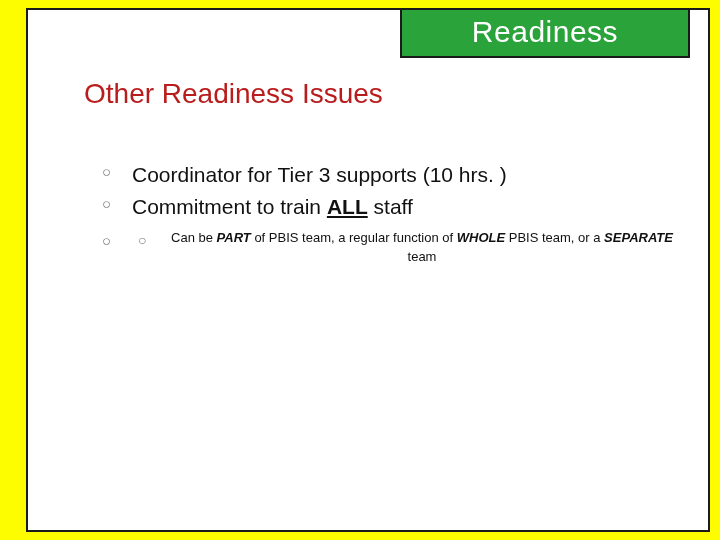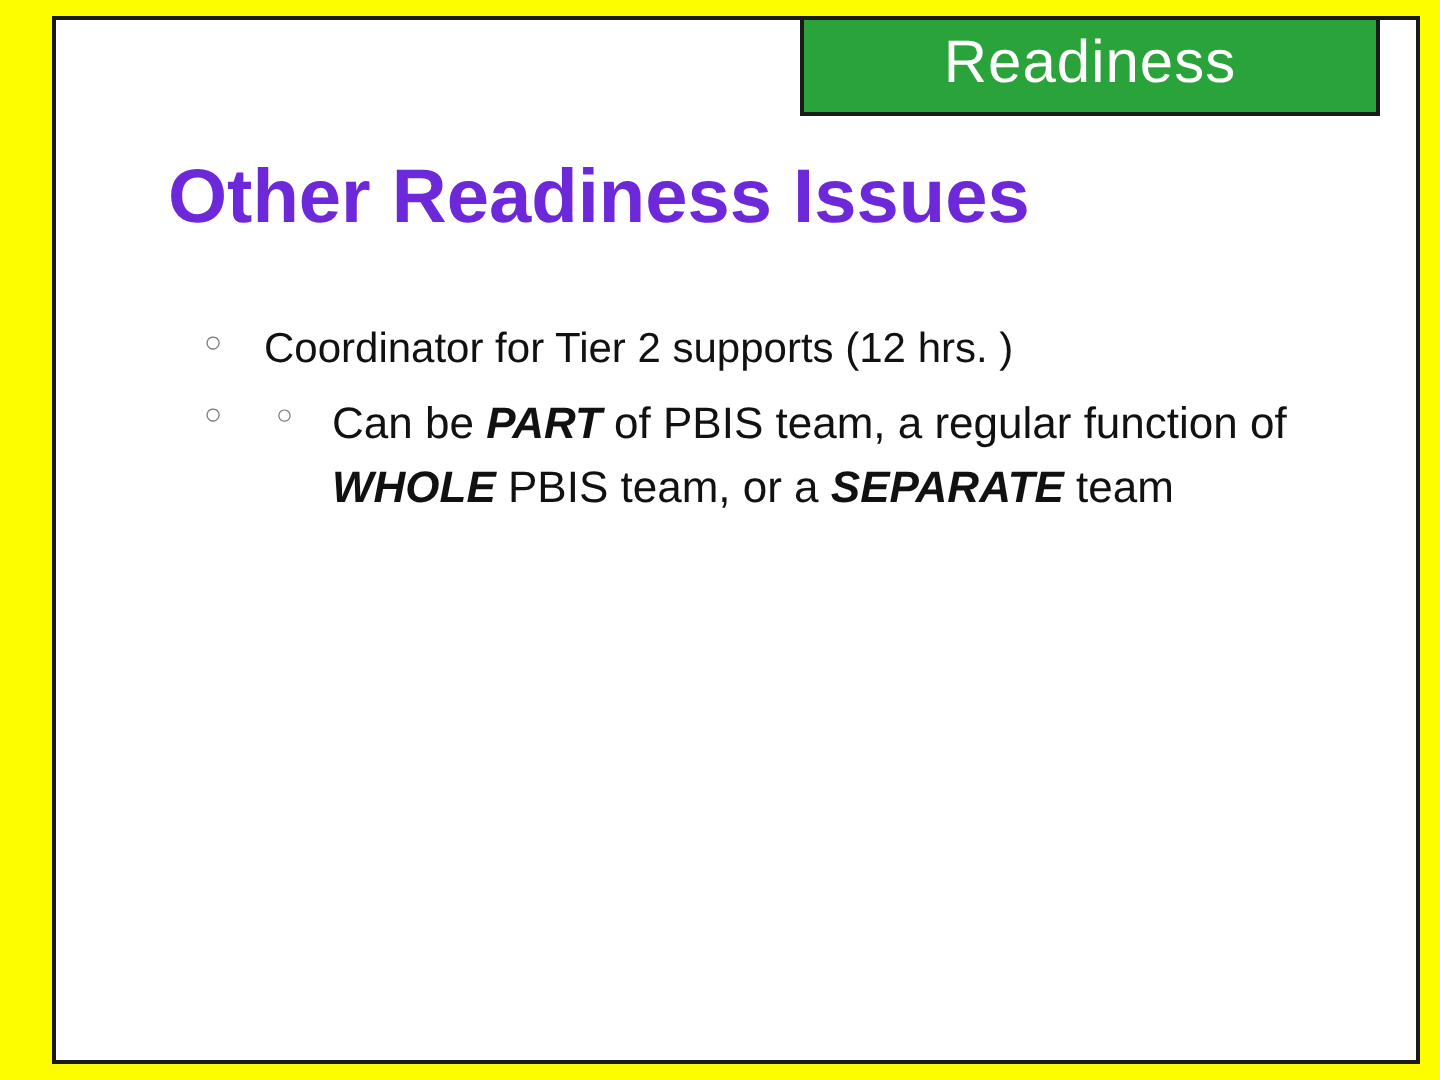--- a/index.html
+++ b/index.html
@@ -27,56 +27,59 @@
     box-sizing:border-box;
     color:#fff;
     font-size:30px;
     line-height:44px;
     text-align:center;
     letter-spacing:0.5px;
   }
   .title{
     position:absolute;
     left:56px; top:68px;
-    font-size:38px;
-    color:#6d28d9;
-    font-weight:700;
+    font-size:28px;
+    color:#b91c1c;
+    font-weight:400;
   }
   .content{
     position:absolute;
     left:70px; top:150px;
     right:30px;
     font-size:21px;
     color:#111;
     line-height:1.45;
   }
   ul.outer{list-style:none;margin:0;padding:0;}
   ul.outer>li{position:relative;padding-left:34px;margin-bottom:2px;}
   ul.outer>li::before{
     content:"○";position:absolute;left:4px;top:1px;color:#7a7a7a;font-size:15px;
   }
-  ul.inner{list-style:none;margin:6px 0 0 0;padding:0;font-size:22px;}
+  ul.inner{list-style:none;margin:6px 0 0 0;padding:0;font-size:13px;text-align:center;}
   ul.inner>li{position:relative;padding-left:34px;margin-bottom:2px;}
   ul.inner>li::before{
     content:"○";position:absolute;left:6px;top:1px;color:#7a7a7a;font-size:14px;
   }
   .sub{margin-left:10px;}
   b.ui{font-weight:bold;font-style:italic;}
   b.u{font-weight:bold;text-decoration:underline;}
 </style>
 </head>
 <body>
 
 <div class="card">
   <div class="tag">Readiness</div>
   <div class="title">Other Readiness Issues</div>
 
   <div class="content">
     <ul class="outer">
-      <li><span>Coordinator for Tier 2 supports (12 hrs. )</span></li>
+      <li><span>Coordinator for Tier 3 supports (10 hrs. )</span></li>
+      <li>
+        <span>Commitment to train </span><b class="u">ALL</b><span> staff</span>
+      </li>
       <li>
         <ul class="inner sub">
           <li>
             <span>Can be </span><b class="ui">PART</b><span> of PBIS team, a regular function of </span><b class="ui">WHOLE</b><span> PBIS team, or a </span><b class="ui">SEPARATE</b><span> team</span>
           </li>
         </ul>
       </li>
     </ul>
   </div>
 </div>

